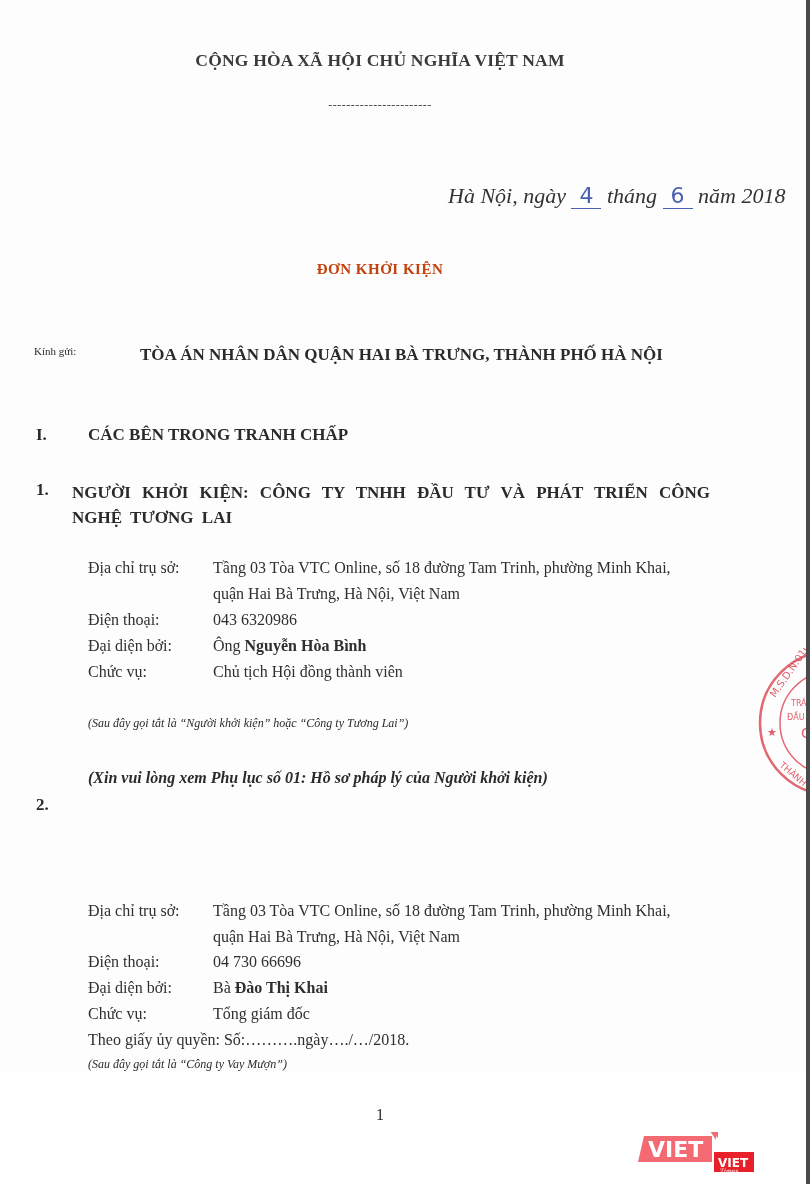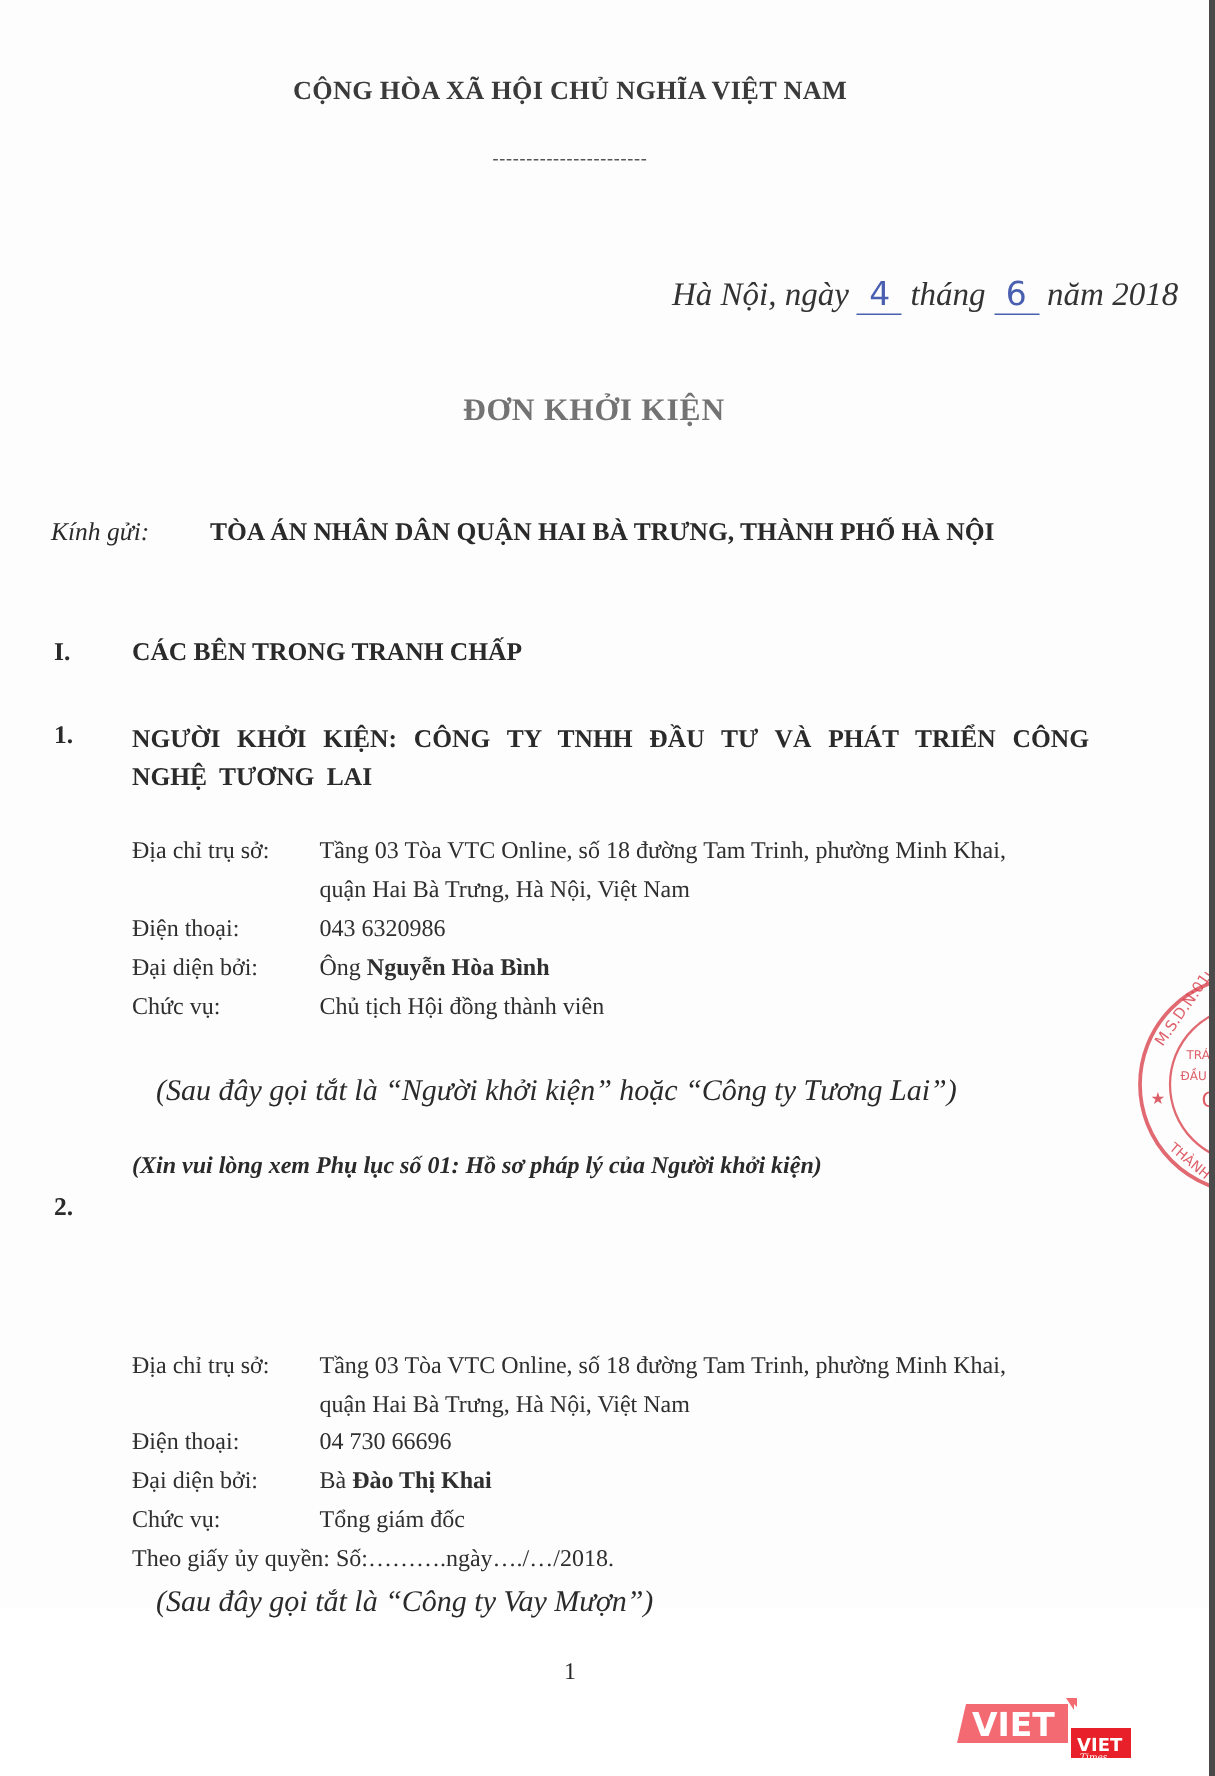--- a/index.html
+++ b/index.html
@@ -17,39 +17,39 @@
 
     .nation { left: 0; width: 760px; top: 50px; font-size: 17.5px; font-weight: bold; color: #3a3a3a; letter-spacing: 0.2px; }
     .motto { left: 0; width: 760px; top: 77px; font-size: 16px; font-weight: bold; color: #3a3a3a; }
     .dashes { left: 0; width: 760px; top: 98px; font-size: 12px; color: #444; letter-spacing: 0.5px; }
 
     .date-line { left: 448px; top: 183px; font-size: 22px; font-style: italic; color: #333; }
     .hand { font-family: "DejaVu Sans", sans-serif; font-style: normal; color: #4a5fb0; display: inline-block; border-bottom: 1px solid #4a5fb0; text-align: center; }
     .hand.day { width: 30px; }
     .hand.month { width: 30px; }
 
-    .title { left: 0; width: 760px; top: 261px; font-size: 21px; font-weight: bold; color: #737373; letter-spacing: 0.5px; margin-left: 16px; }
+    .title { left: 0; width: 760px; top: 261px; font-size: 15px; font-weight: bold; color: #c2410c; letter-spacing: 0.5px; }
 
-    .kinhgui-label { left: 34px; top: 345px; font-size: 17px; font-style: italic; }
+    .kinhgui-label { left: 34px; top: 345px; font-size: 11px; }
     .kinhgui-value { left: 140px; top: 345px; font-size: 17px; font-weight: bold; }
 
     .num { font-size: 17px; font-weight: bold; }
     .head { font-size: 17px; font-weight: bold; }
 
     .sec1-num { left: 36px; top: 425px; }
     .sec1-title { left: 88px; top: 425px; }
 
     .p1-num { left: 36px; top: 480px; }
-    .p1-title { left: 88px; top: 480px; width: 638px; white-space: normal; line-height: 25px; text-align: justify; text-align-last: left; word-spacing: 4px; }
+    .p1-title { left: 72px; top: 480px; width: 638px; white-space: normal; line-height: 25px; text-align: justify; text-align-last: left; word-spacing: 4px; }
 
     .info { font-size: 16px; color: #2f2f2f; }
     .lbl { left: 88px; }
     .val { left: 213px; }
 
-    .note-i { font-size: 20px; font-style: italic; margin-left: 16px; }
+    .note-i { font-size: 12px; font-style: italic; }
     .note-bi { font-size: 16px; font-style: italic; font-weight: bold; }
 
     .p2-num { left: 36px; top: 795px; }
     .p2-title { left: 88px; top: 795px; }
     .p21-title { left: 88px; top: 821px; width: 638px; white-space: normal; line-height: 25px; text-align: justify; text-align-last: left; word-spacing: 4px; }
 
     .page-number { left: 0; width: 760px; top: 1106px; font-size: 16px; }
 
     
     .seal { position: absolute; left: 757px; top: 648px; width: 110px; height: 150px; overflow: hidden; }

